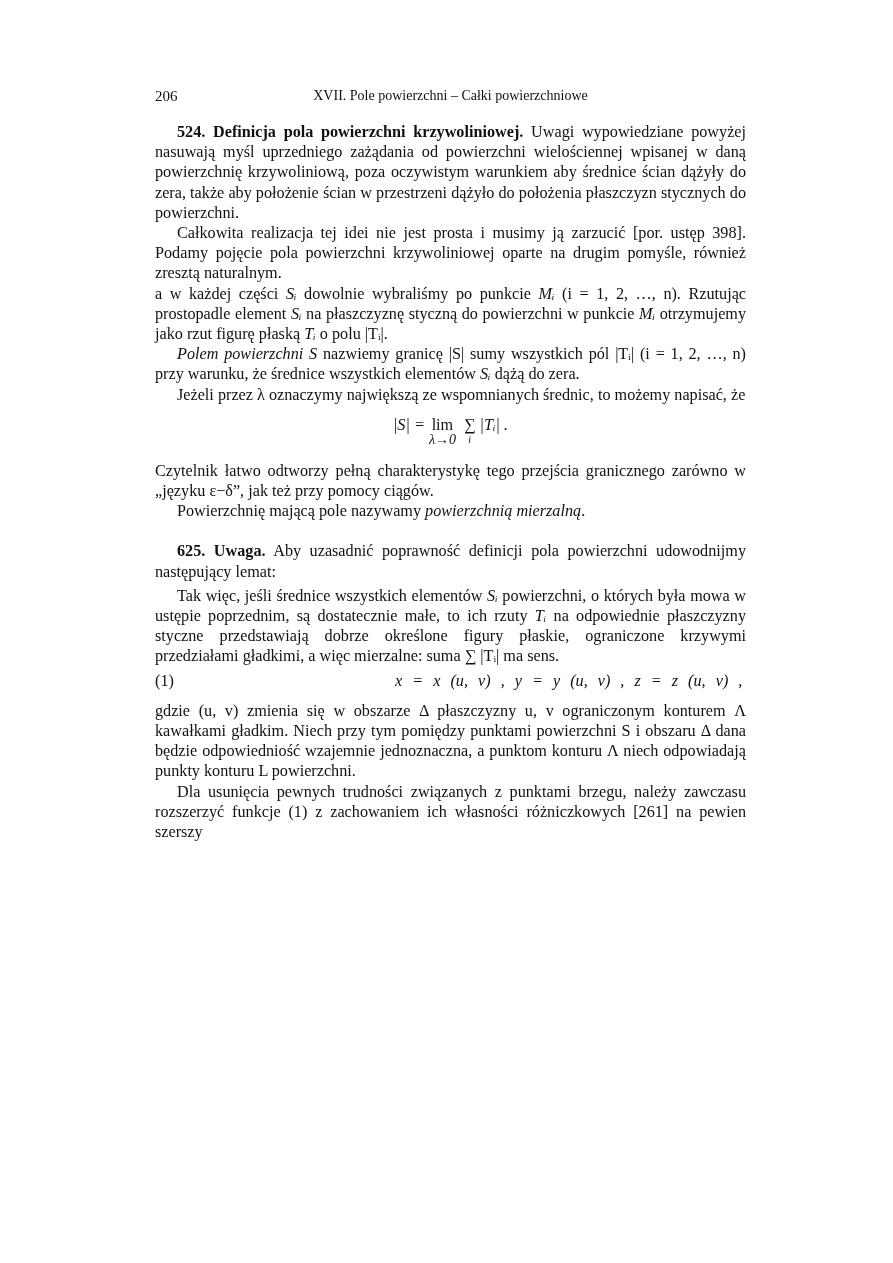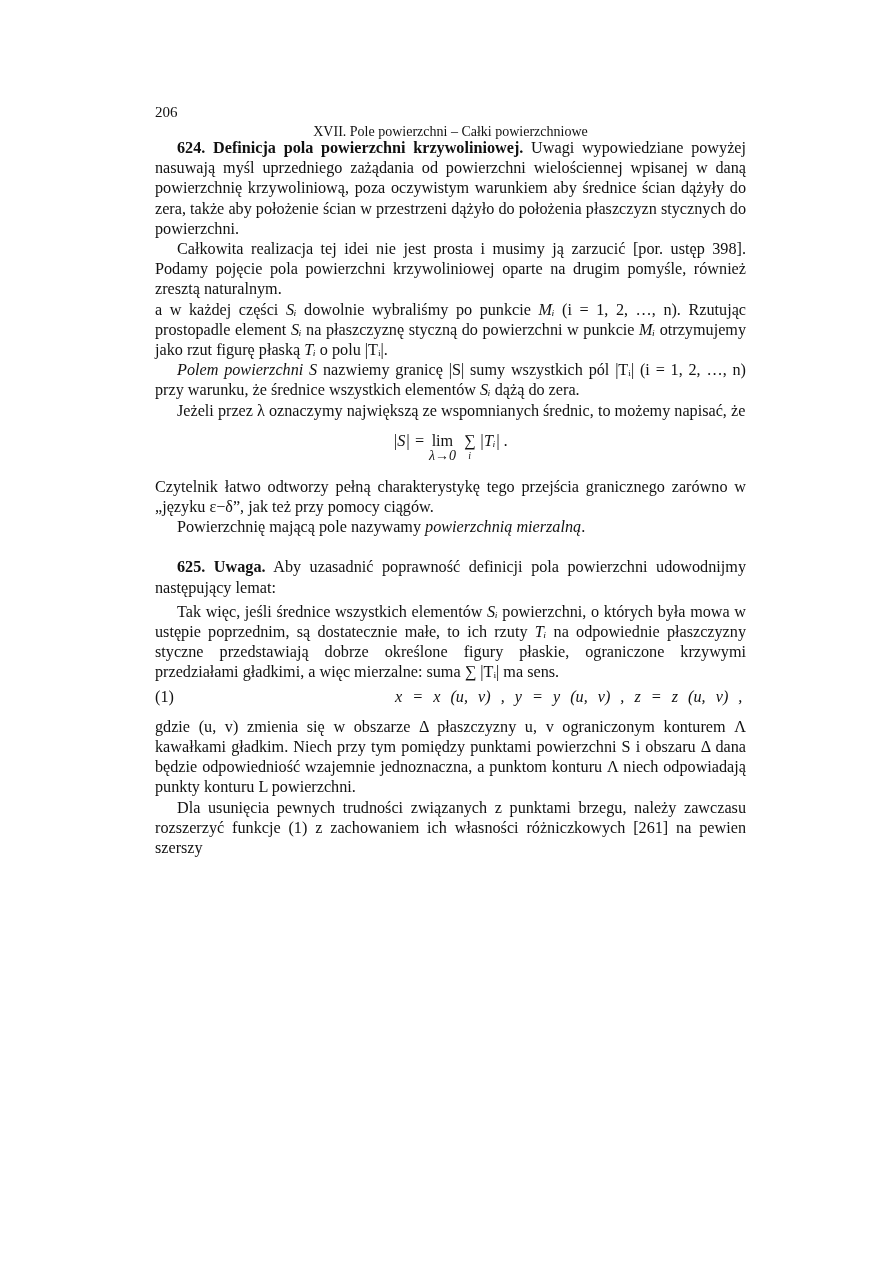--- a/index.html
+++ b/index.html
@@ -1,21 +1,21 @@
 <!DOCTYPE html>
 <html><head>
 <meta charset="utf-8">
 <style>
   html, body { margin: 0; padding: 0; background: #ffffff; }
   body { width: 893px; height: 1263px; position: relative; overflow: hidden;
          font-family: "Liberation Serif", "DejaVu Serif", serif; color: #111; }
-  .page { position: absolute; left: 155px; top: 104px; width: 591px; }
+  .page { position: absolute; left: 155px; top: 88px; width: 591px; }
   .header { position: relative; height: 22px; font-size: 15px; }
   .header .pnum { position: absolute; left: 0; top: 0; }
-  .header .title { position: absolute; left: 0; right: 0; top: 0; text-align: center; font-size: 14px; margin-top: 20px; }
+  .header .title { position: absolute; left: 0; right: 0; top: 0; text-align: center; font-size: 14px; }
   .text { font-size: 16.2px; line-height: 20.2px; text-align: justify; }
   p { margin: 0; }
   .ind { text-indent: 22px; }
   .gap-top { margin-top: 20px; }
   .h { font-weight: bold; }
   .it { font-style: italic; }
   .formula { text-align: center; font-style: italic; margin: 7px 0 7px 0; }
   .limblock { display: flex; justify-content: center; align-items: flex-start; margin: 10px 0 12px 0; height: 34px; }
   .lim { display: inline-flex; flex-direction: column; align-items: center; margin: 0 4px; }
   .lim .sub { font-size: 14px; line-height: 10px; font-style: italic; }
@@ -30,21 +30,21 @@
 <div class="page">
 
   <div class="header">
     <span class="pnum">206</span>
     <span class="title">XVII. Pole powierzchni – Całki powierzchniowe</span>
   </div>
 
   <div class="text" style="margin-top:12px;">
 
     <p class="ind">
-      <span class="h">624. Definicja pola powierzchni krzywoliniowej.</span>
+      <span class="h">524. Definicja pola powierzchni krzywoliniowej.</span>
       <span>Uwagi wypowiedziane powyżej nasuwają myśl uprzedniego zażądania od powierzchni wielościennej wpisanej w daną powierzchnię krzywoliniową, poza oczywistym warunkiem aby średnice ścian dążyły do zera, także aby położenie ścian w przestrzeni dążyło do położenia płaszczyzn stycznych do powierzchni.</span>
     </p>
 
     <p class="ind">Całkowita realizacja tej idei nie jest prosta i musimy ją zarzucić [por. ustęp 398]. Podamy pojęcie pola powierzchni krzywoliniowej oparte na drugim pomyśle, również zresztą naturalnym.</p>
 
 
 
     <p><span>a w każdej części </span><span class="it">Sᵢ</span><span> dowolnie wybraliśmy po punkcie </span><span class="it">Mᵢ</span><span> (i = 1, 2, …, n). Rzutując prostopadle element </span><span class="it">Sᵢ</span><span> na płaszczyznę styczną do powierzchni w punkcie </span><span class="it">Mᵢ</span><span> otrzymujemy jako rzut figurę płaską </span><span class="it">Tᵢ</span><span> o polu |Tᵢ|.</span></p>
 
     <p class="ind"><span class="it">Polem powierzchni S</span><span> nazwiemy granicę |S| sumy wszystkich pól |Tᵢ| (i = 1, 2, …, n) przy warunku, że średnice wszystkich elementów </span><span class="it">Sᵢ</span><span> dążą do zera.</span></p>

